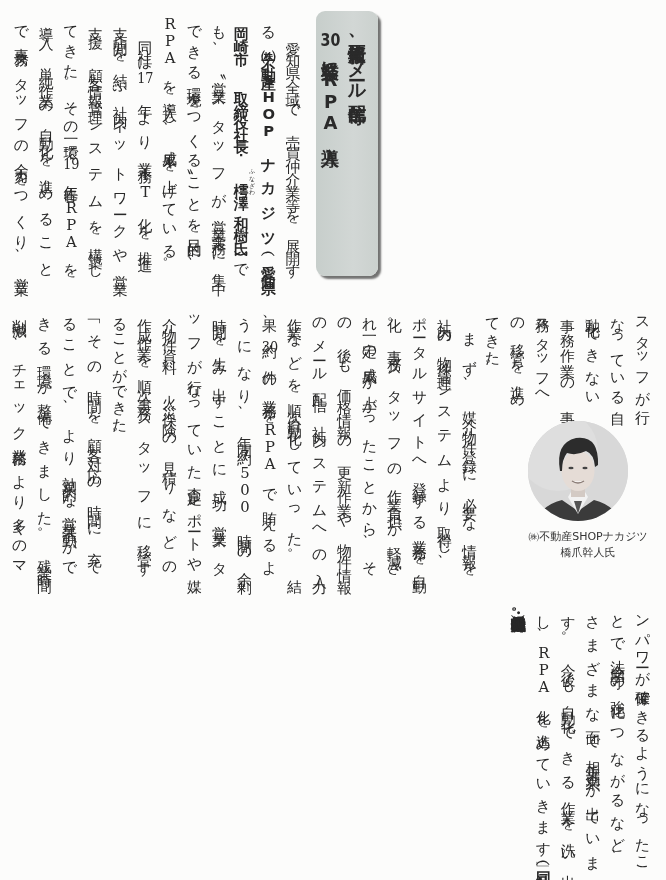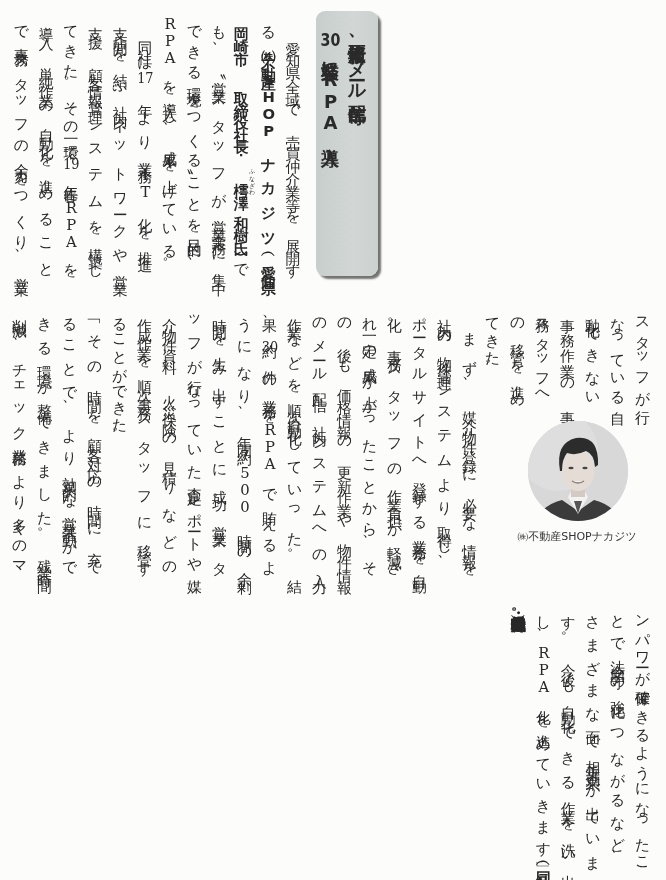--- a/index.html
+++ b/index.html
@@ -50,21 +50,21 @@
   }
   .headline div { width: 27px; }
 
   #portrait {
     position: absolute; left: 528px; top: 421px; width: 100px; height: 100px;
     border-radius: 50%; overflow: hidden; background: #d7d7d7;
   }
   #portrait svg { display: block; width: 100px; height: 100px; }
 
   #caption {
-    position: absolute; left: 502px; top: 529px; width: 150px;
+    position: absolute; left: 513px; top: 529px; width: 150px;
     text-align: center;
     font-family: "DejaVu Sans", "Liberation Sans", sans-serif;
     font-size: 11px; line-height: 16px; color: #333;
   }
   #caption div { white-space: nowrap; }
 </style>
 </head>
 <body>
 
 <div id="headline-box">
@@ -132,20 +132,21 @@
     <ellipse cx="50" cy="50" rx="16.5" ry="20" fill="#e5dcd6"></ellipse>
     <path d="M32 50 Q27 22 48 17 Q71 14 70 44 L67 46 Q66 33 58 30 Q48 35 39 32 Q34 38 34 50 Z" fill="#2c2c2c"></path>
     <ellipse cx="43" cy="47" rx="2.6" ry="1.2" fill="#444"></ellipse>
     <ellipse cx="57" cy="47" rx="2.6" ry="1.2" fill="#444"></ellipse>
     <path d="M44 60 Q50 64 56 60" stroke="#8a7c76" stroke-width="1.4" fill="#f4f0ee"></path>
   </svg>
 </div>
 
 <div id="caption">
   <div>㈱不動産SHOPナカジツ</div>
+  <div>橋爪幹人氏</div>
 </div>
 
 <div id="tier3" class="tier">
   <div class="col full">ンパワーが確保できるようになったこ</div>
   <div class="col full">とで法令順守の強化につながるなど、</div>
   <div class="col full">さまざまな面で相乗効果が出ていま</div>
   <div class="col full">す。今後も自動化できる作業を洗い出</div>
   <div class="col full"><span>し、<span class="up">RPA</span>化を進めていきます」</span><span class="b">（同社</span></div>
   <div class="col"><span class="b">経営戦略部部長・橋爪幹人氏）。</span></div>
 </div>

